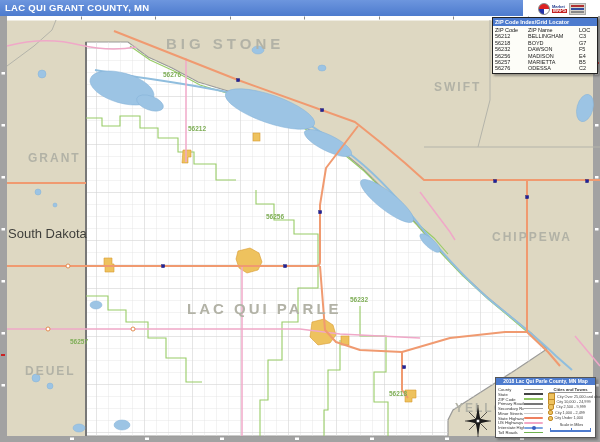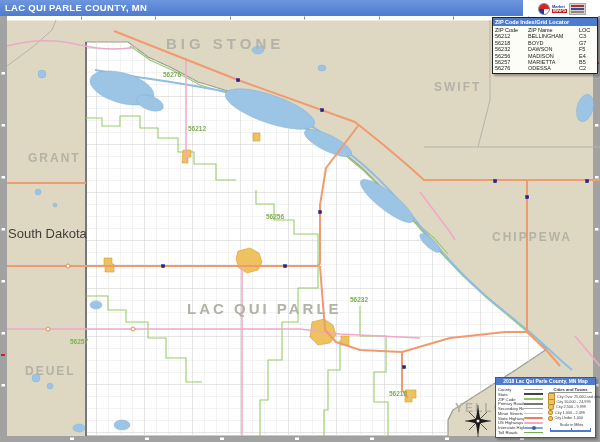--- a/index.html
+++ b/index.html
@@ -270,21 +270,21 @@
       <rect x="379" y="16.5" width="1" height="3"></rect>
         <rect x="453" y="16.5" width="1" height="3"></rect>
       <rect x="528" y="16.5" width="1" height="3"></rect>
     </g>
     <g fill="#cc2222">
       <rect x="595" y="62" width="4" height="2"></rect>
       <rect x="1" y="354" width="4" height="2"></rect>
     </g>
   </svg>
 
-  <div class="title-bar">LAC QUI PARLE COUNTY, MN</div>
+  <div class="title-bar">LAC QUI GRANT COUNTY, MN</div>
 
   <div class="logo-box">
     <span class="logo-glyph"></span>
     <span class="logo-text">
       <span class="t1">Market</span>
       <span class="t2">MAPS</span>
     </span>
     <span class="logo-badge">
         <i></i>
         <i></i>

